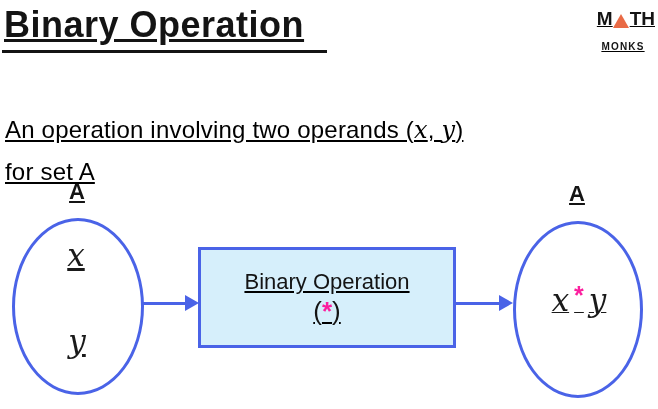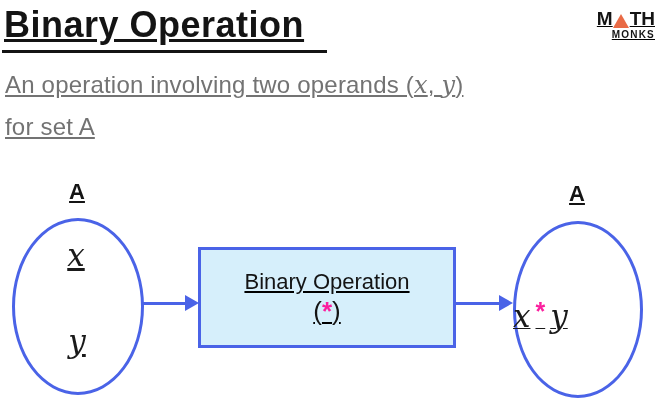--- a/index.html
+++ b/index.html
@@ -32,26 +32,26 @@
   }
   .logo-triangle {
     display: inline-block; width: 0; height: 0;
     border-left: 8px solid transparent;
     border-right: 8px solid transparent;
     border-bottom: 14px solid #e96a45;
     margin: 0 0.5px 0 0.5px;
   }
   .logo-bottom {
     font-size: 10px; font-weight: 700; color: #141414;
-    letter-spacing: 1.2px; text-align: right; margin-top: 1px;
+    letter-spacing: 1.2px; text-align: center; margin-top: 13px;
   }
 
   
   .desc {
-    font-size: 24px; color: #737373; letter-spacing: 0.2px;
+    font-size: 24px; color: #000000; letter-spacing: 0.2px; margin-top: 45px;
   }
   .desc-line1 { left: 5px; top: 71px; }
   .desc-line2 { left: 5px; top: 113px; }
   .mathvar {
     font-family: "DejaVu Serif", serif;
     font-style: italic; font-size: 24px;
   }
 
   
   .set-label {
@@ -105,22 +105,22 @@
     width: 0; height: 0;
     border-top: 8px solid transparent;
     border-bottom: 8px solid transparent;
     border-left: 14px solid #4a63e7;
   }
   .arrow-head-1 { left: 185px; top: 295px; }
   .arrow-head-2 { left: 499px; top: 295px; }
 
   
   .result {
-    left: 513px; top: 298px; width: 132px;
-    color: #1a1a1a;
+    left: 513px; top: 282px; width: 132px;
+    text-align: center; color: #1a1a1a;
   }
   .result .mathvar { font-size: 31px; }
   .result .pink-star {
     font-size: 25px;
     position: relative; top: -7px;
     margin: 0 5px;
   }
 </style>
 </head>
 <body>

